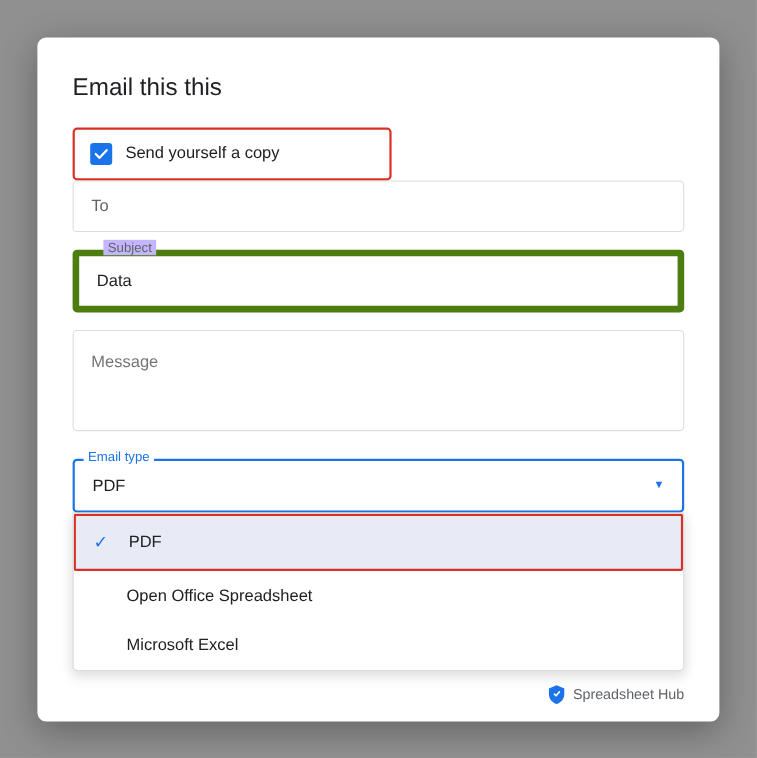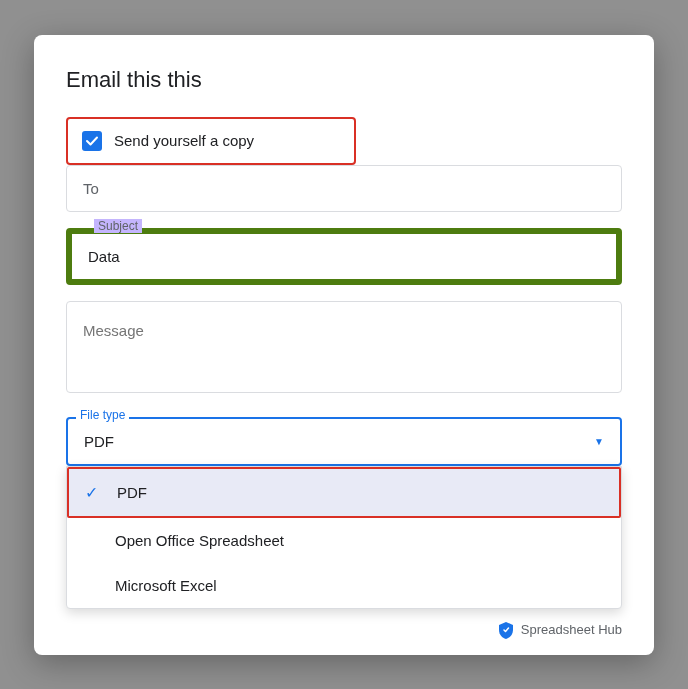--- a/index.html
+++ b/index.html
@@ -252,21 +252,21 @@
   <input class="input-field" type="text" placeholder="To" style="">
 
   <div class="subject-wrapper">
     <label>Subject</label>
     <input class="subject-input" type="text" value="Data" style="">
   </div>
 
   <textarea class="message-field" placeholder="Message" style=""></textarea>
 
   <div class="file-type-wrapper">
-    <label>File type</label>
+    <label>Email type</label>
     <div class="file-type-select-display">
       <span>PDF</span>
       <span class="chevron-down">▼</span>
     </div>
 
     <div class="dropdown-menu">
       <div class="dropdown-item selected">
         <span class="check-icon">✓</span>
         <span>PDF</span>
       </div>

